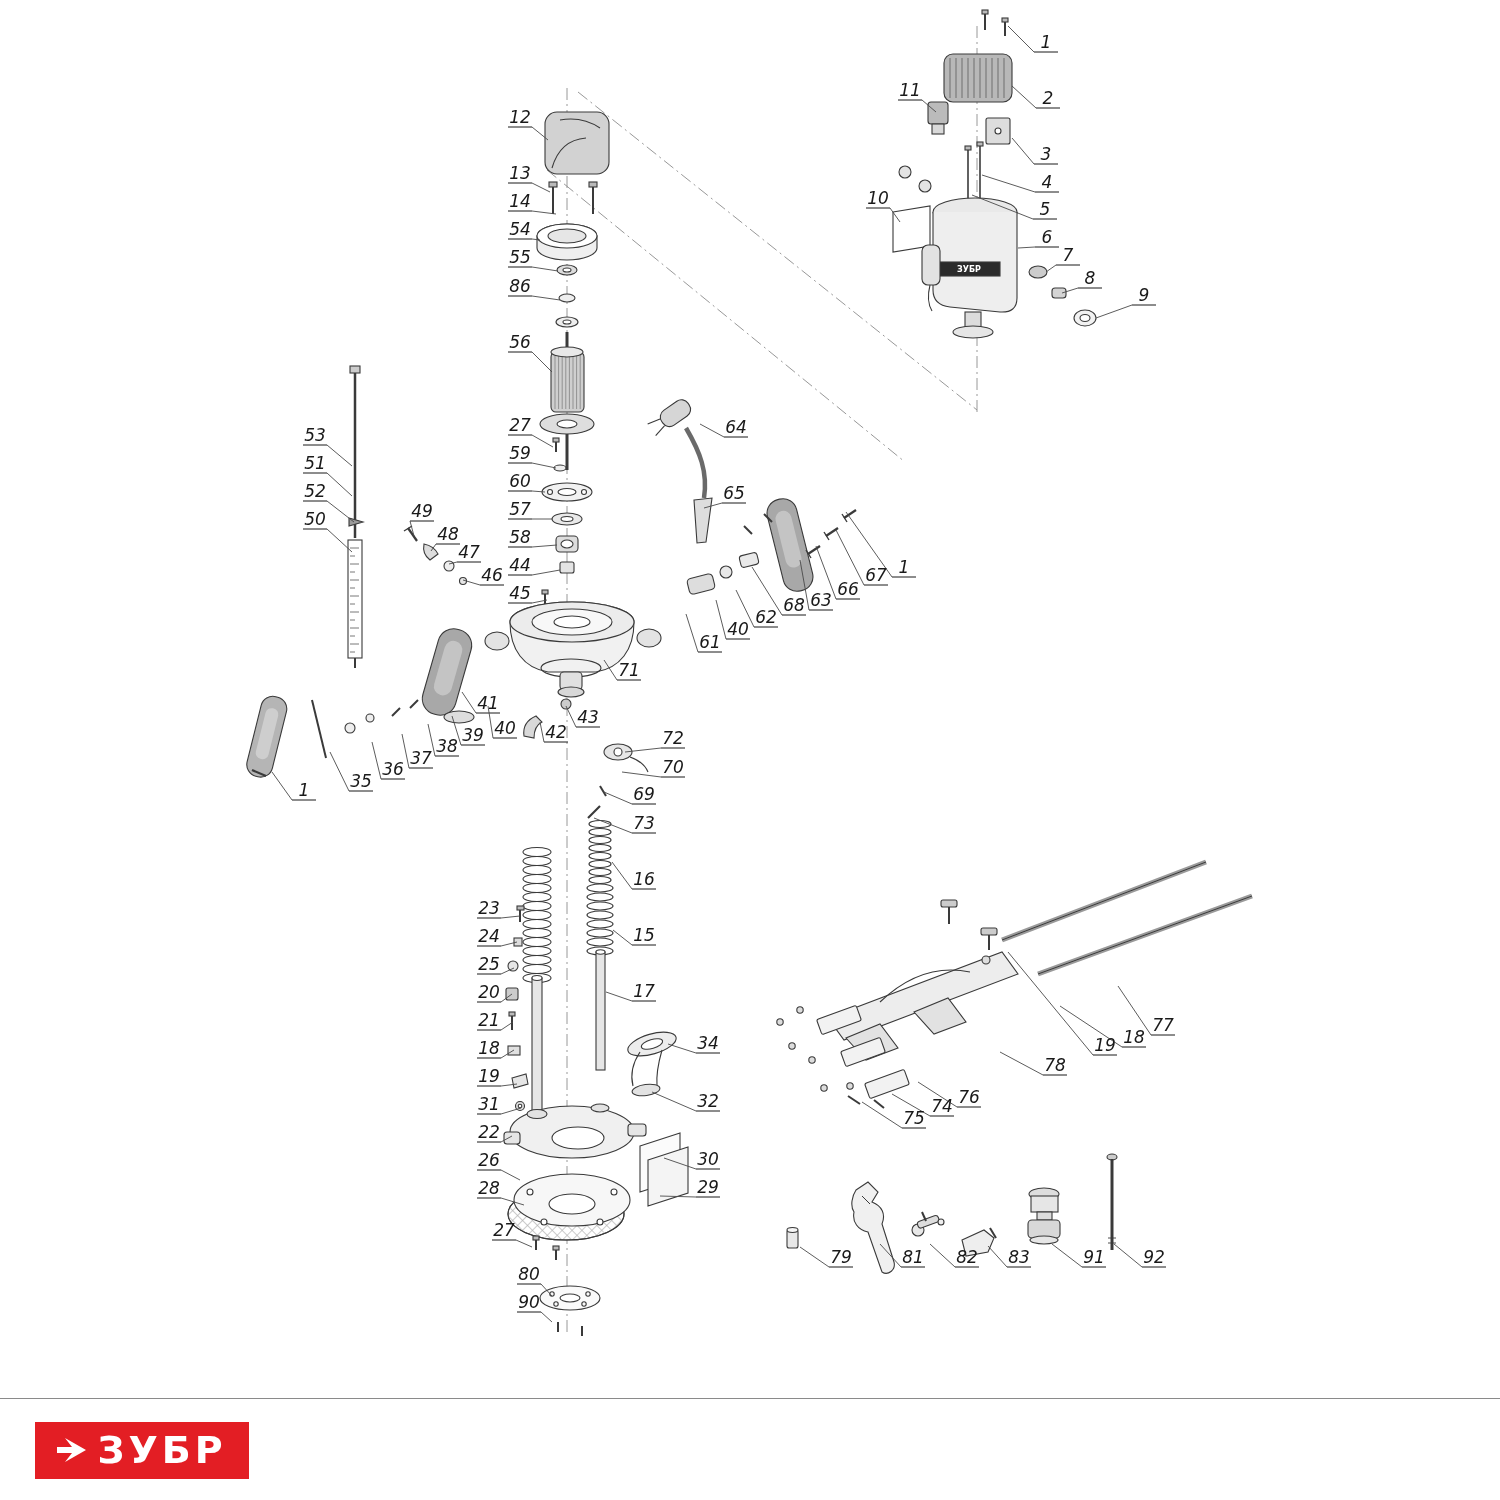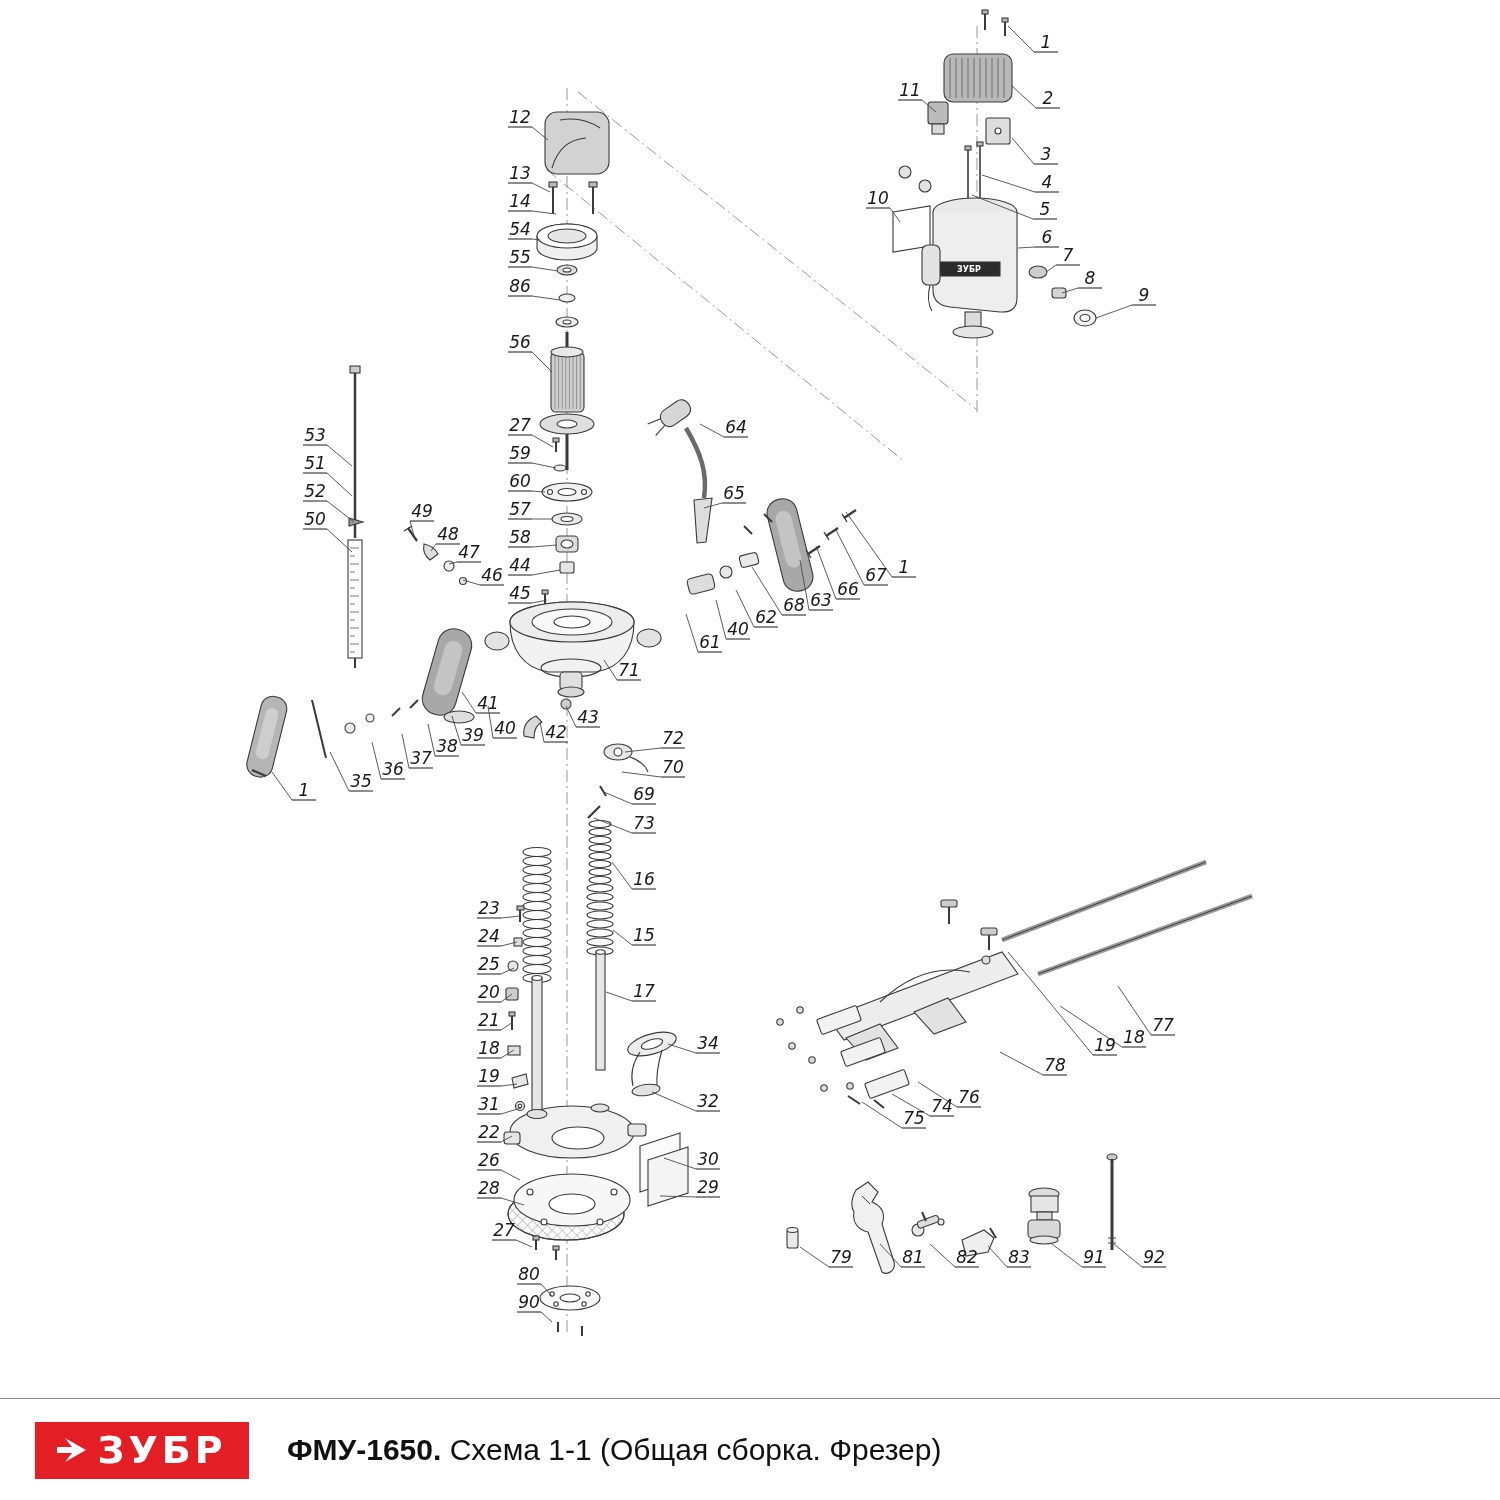--- a/index.html
+++ b/index.html
@@ -688,19 +688,15 @@
       </g>
 </svg>
 
 <div class="footer">
   <div class="logo">
     <svg width="30" height="26" viewBox="0 0 30 26">
       <polygon points="0,10 15,10 8,1 29,13 8,25 15,16 0,16" fill="#ffffff"></polygon>
     </svg>
     <span class="logo-text">ЗУБР</span>
   </div>
-  <div class="title">
-    <span class="model">ФМУ-1650.</span>
-    <span class="subtitle">Схема 1-1 (Общая сборка. Фрезер)</span>
-  </div>
 </div>
 
 </div>
 
 </body></html>

